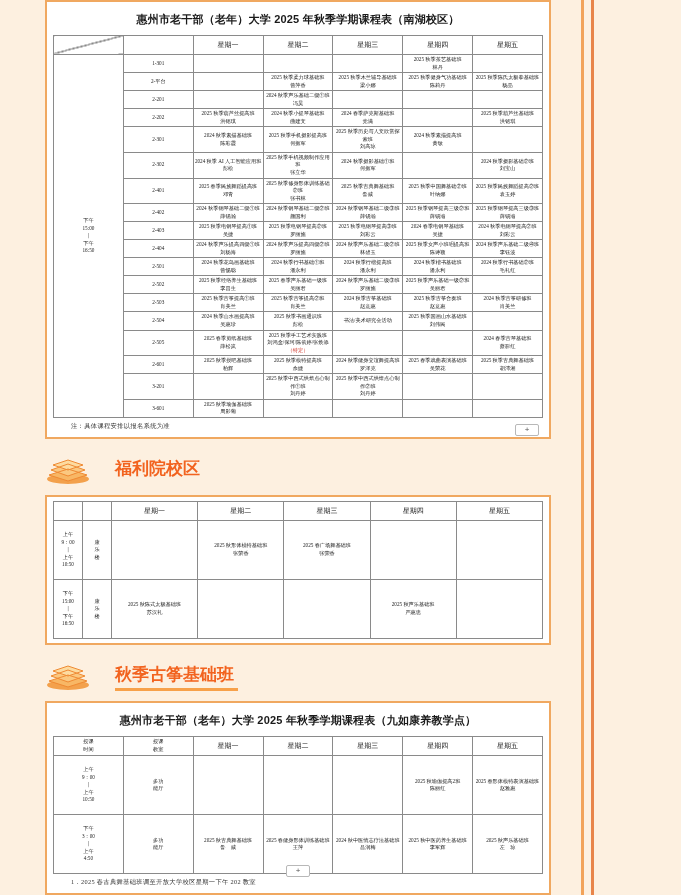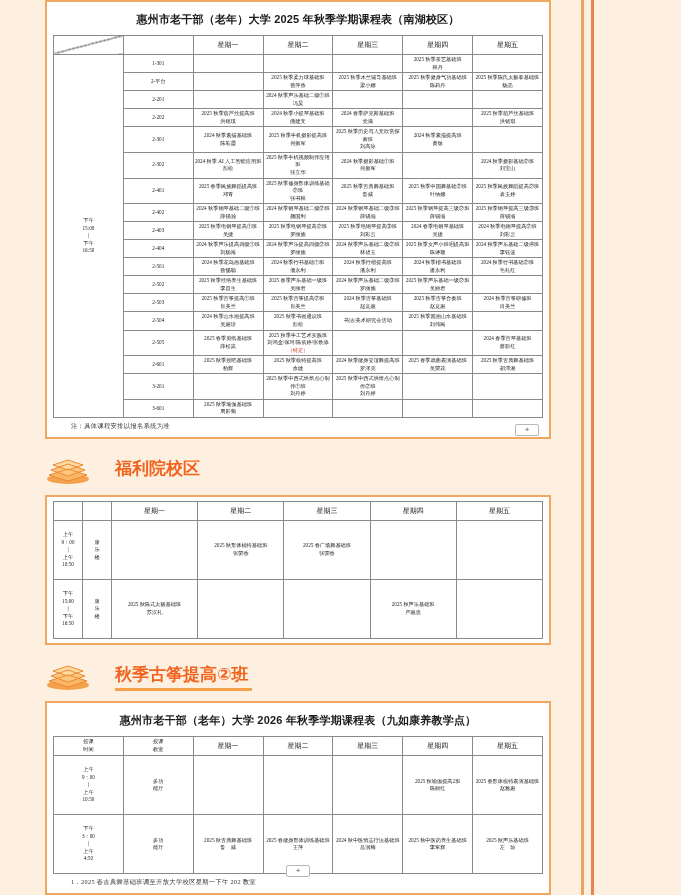--- a/index.html
+++ b/index.html
@@ -577,29 +577,29 @@
           <ellipse cx="23" cy="24" rx="21" ry="5" fill="#f3a14c"></ellipse>
           <path d="M4 20 L23 14 L42 20 L23 26 Z" fill="#f8b765"></path>
           <path d="M6 15 L23 9 L40 15 L23 21 Z" fill="#fbc880"></path>
           <path d="M8 10 L23 5 L38 10 L23 15 Z" fill="#fddba0"></path>
           <path d="M8 10 L23 5 L38 10 L23 15 Z" fill="none" stroke="#ef8a33" stroke-width="1"></path>
           <path d="M6 15 L23 9 L40 15 L23 21 Z" fill="none" stroke="#ef8a33" stroke-width="1"></path>
           <path d="M4 20 L23 14 L42 20 L23 26 Z" fill="none" stroke="#ef8a33" stroke-width="1"></path>
         </svg>
       </span>
       <span class="sec-title">
-        <span>秋季古筝提高②班</span>
+        <span>秋季古筝基础班</span>
         <span class="ul"></span>
       </span>
     </div>
     <div class="card">
       <table class="sched">
         <tbody id="s3-body">
             <tr>
-              <td class="t-title" colspan="7">惠州市老干部（老年）大学 2026 年秋季学期课程表（九如康养教学点）</td>
+              <td class="t-title" colspan="7">惠州市老干部（老年）大学 2025 年秋季学期课程表（九如康养教学点）</td>
             </tr>
             <tr>
               <td class="corner">
                 <span style="display: block;">授课</span>
                 <span style="display: block;">时间</span>
               </td>
               <td class="corner">
                 <span style="display: block;">授课</span>
                 <span style="display: block;">教室</span>
               </td>

